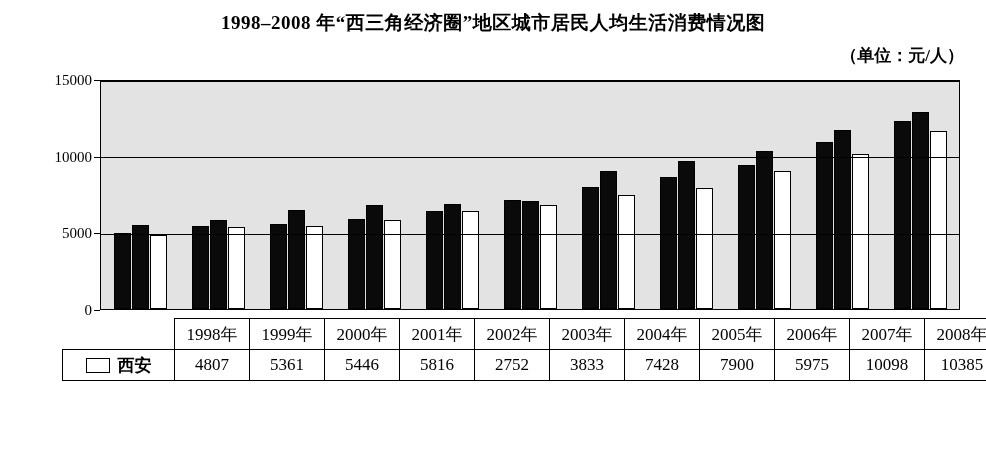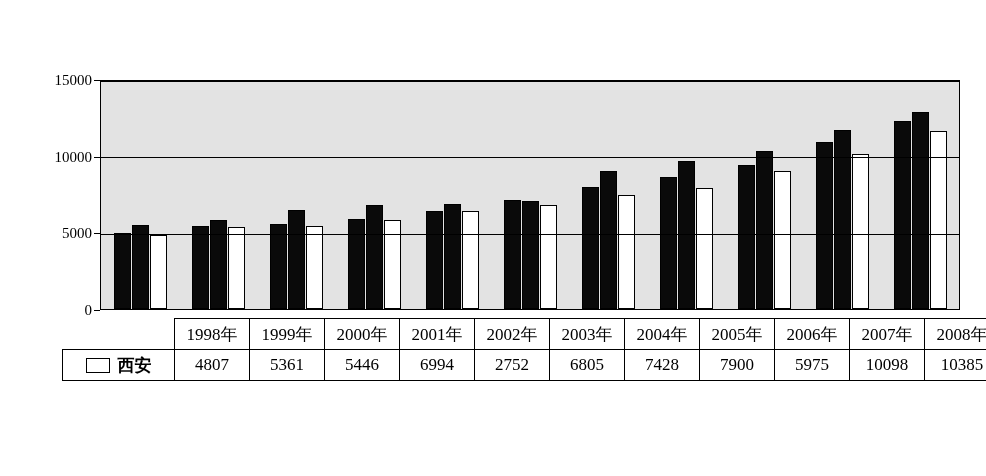--- a/index.html
+++ b/index.html
@@ -163,20 +163,22 @@
     vertical-align: middle;
     font-weight: bold;
   }
   .year-hdr { font-size: 17px; }
 </style>
 </head>
 <body>
 
 <div id="page">
 
+  <div class="title">1998–2008 年“西三角经济圈”地区城市居民人均生活消费情况图</div>
+  <div class="unit">（单位：元/人）</div>
 
   <div class="plot-wrap">
     <div class="plot" id="plot">
       <div class="groups" id="groups">
           <div class="group">
             <div class="bar s0" title="重庆 1998年: 4977" style="height: 76.314px;"></div>
             <div class="bar s1" title="成都 1998年: 5482" style="height: 84.0573px;"></div>
             <div class="bar s2" title="西安 1998年: 4807" style="height: 73.7073px;"></div>
           </div>
           <div class="group">
@@ -277,23 +279,23 @@
             <th class="year-hdr">2007年</th>
             <th class="year-hdr">2008年</th>
           </tr>
       </thead>
       <tbody id="tbody">
           <tr>
             <td class="legend-cell"><span class="swatch white"></span><span class="legend-text">西安</span></td>
             <td>4807</td>
             <td>5361</td>
             <td>5446</td>
-            <td>6994</td>
+            <td>5816</td>
             <td>2752</td>
-            <td>6805</td>
+            <td>3833</td>
             <td>7428</td>
             <td>7900</td>
             <td>5975</td>
             <td>10098</td>
             <td>10385</td>
           </tr>
         </tbody>
     </table>
   </div>
 

